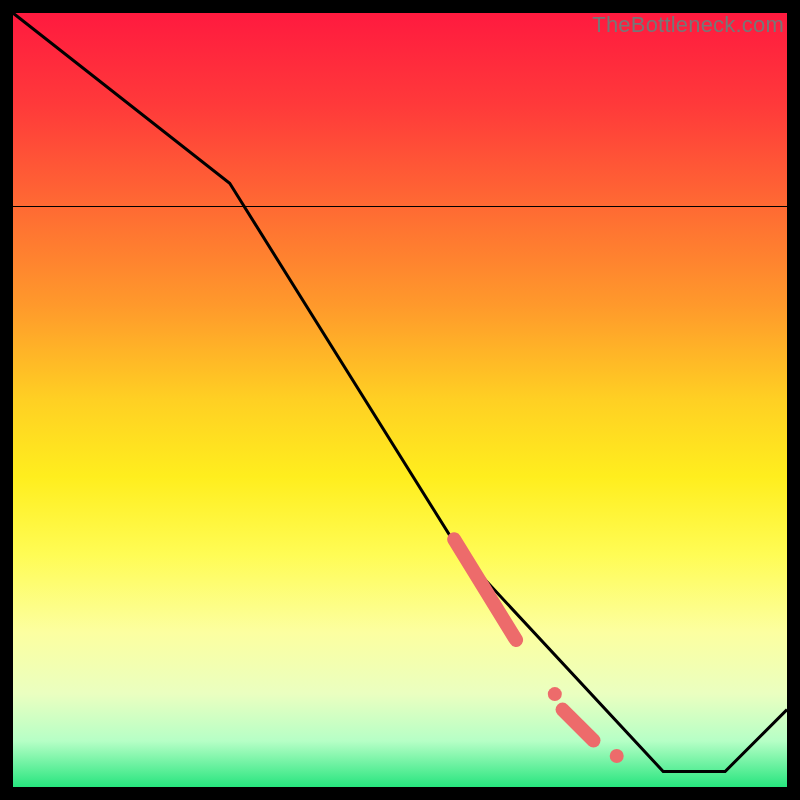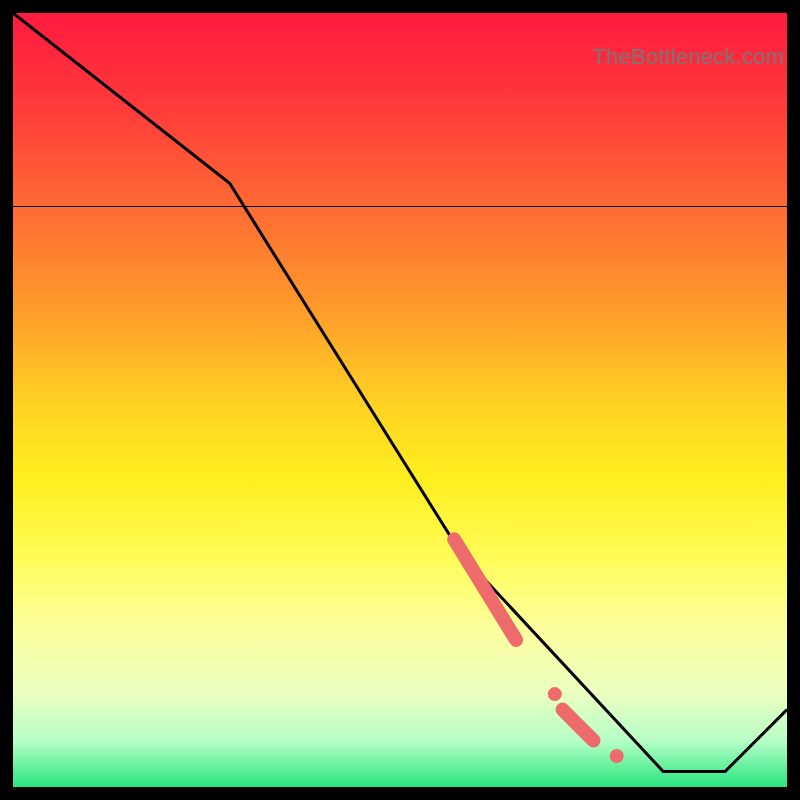--- a/index.html
+++ b/index.html
@@ -36,21 +36,20 @@
     inset: 0;
   }
   .watermark {
     position: absolute;
     top: 12px;
     right: 16px;
     color: #777;
     font-size: 22px;
     font-family: Arial, Helvetica, sans-serif;
     letter-spacing: 0.2px;
-    margin-top: 32px;
   }
 </style>
 </head>
 <body>
 
 <div class="canvas">
   <div class="plot">
     <div class="bg" id="bg">
         <div class="bglayer" style="top: 0px; height: 92.88px; background: linear-gradient(rgb(255, 26, 63) 0%, rgb(255, 58, 58) 100%);"></div>
         <div class="bglayer" style="top: 92.88px; height: 100.62px; background: linear-gradient(rgb(255, 58, 58) 0%, rgb(255, 106, 51) 100%);"></div>

